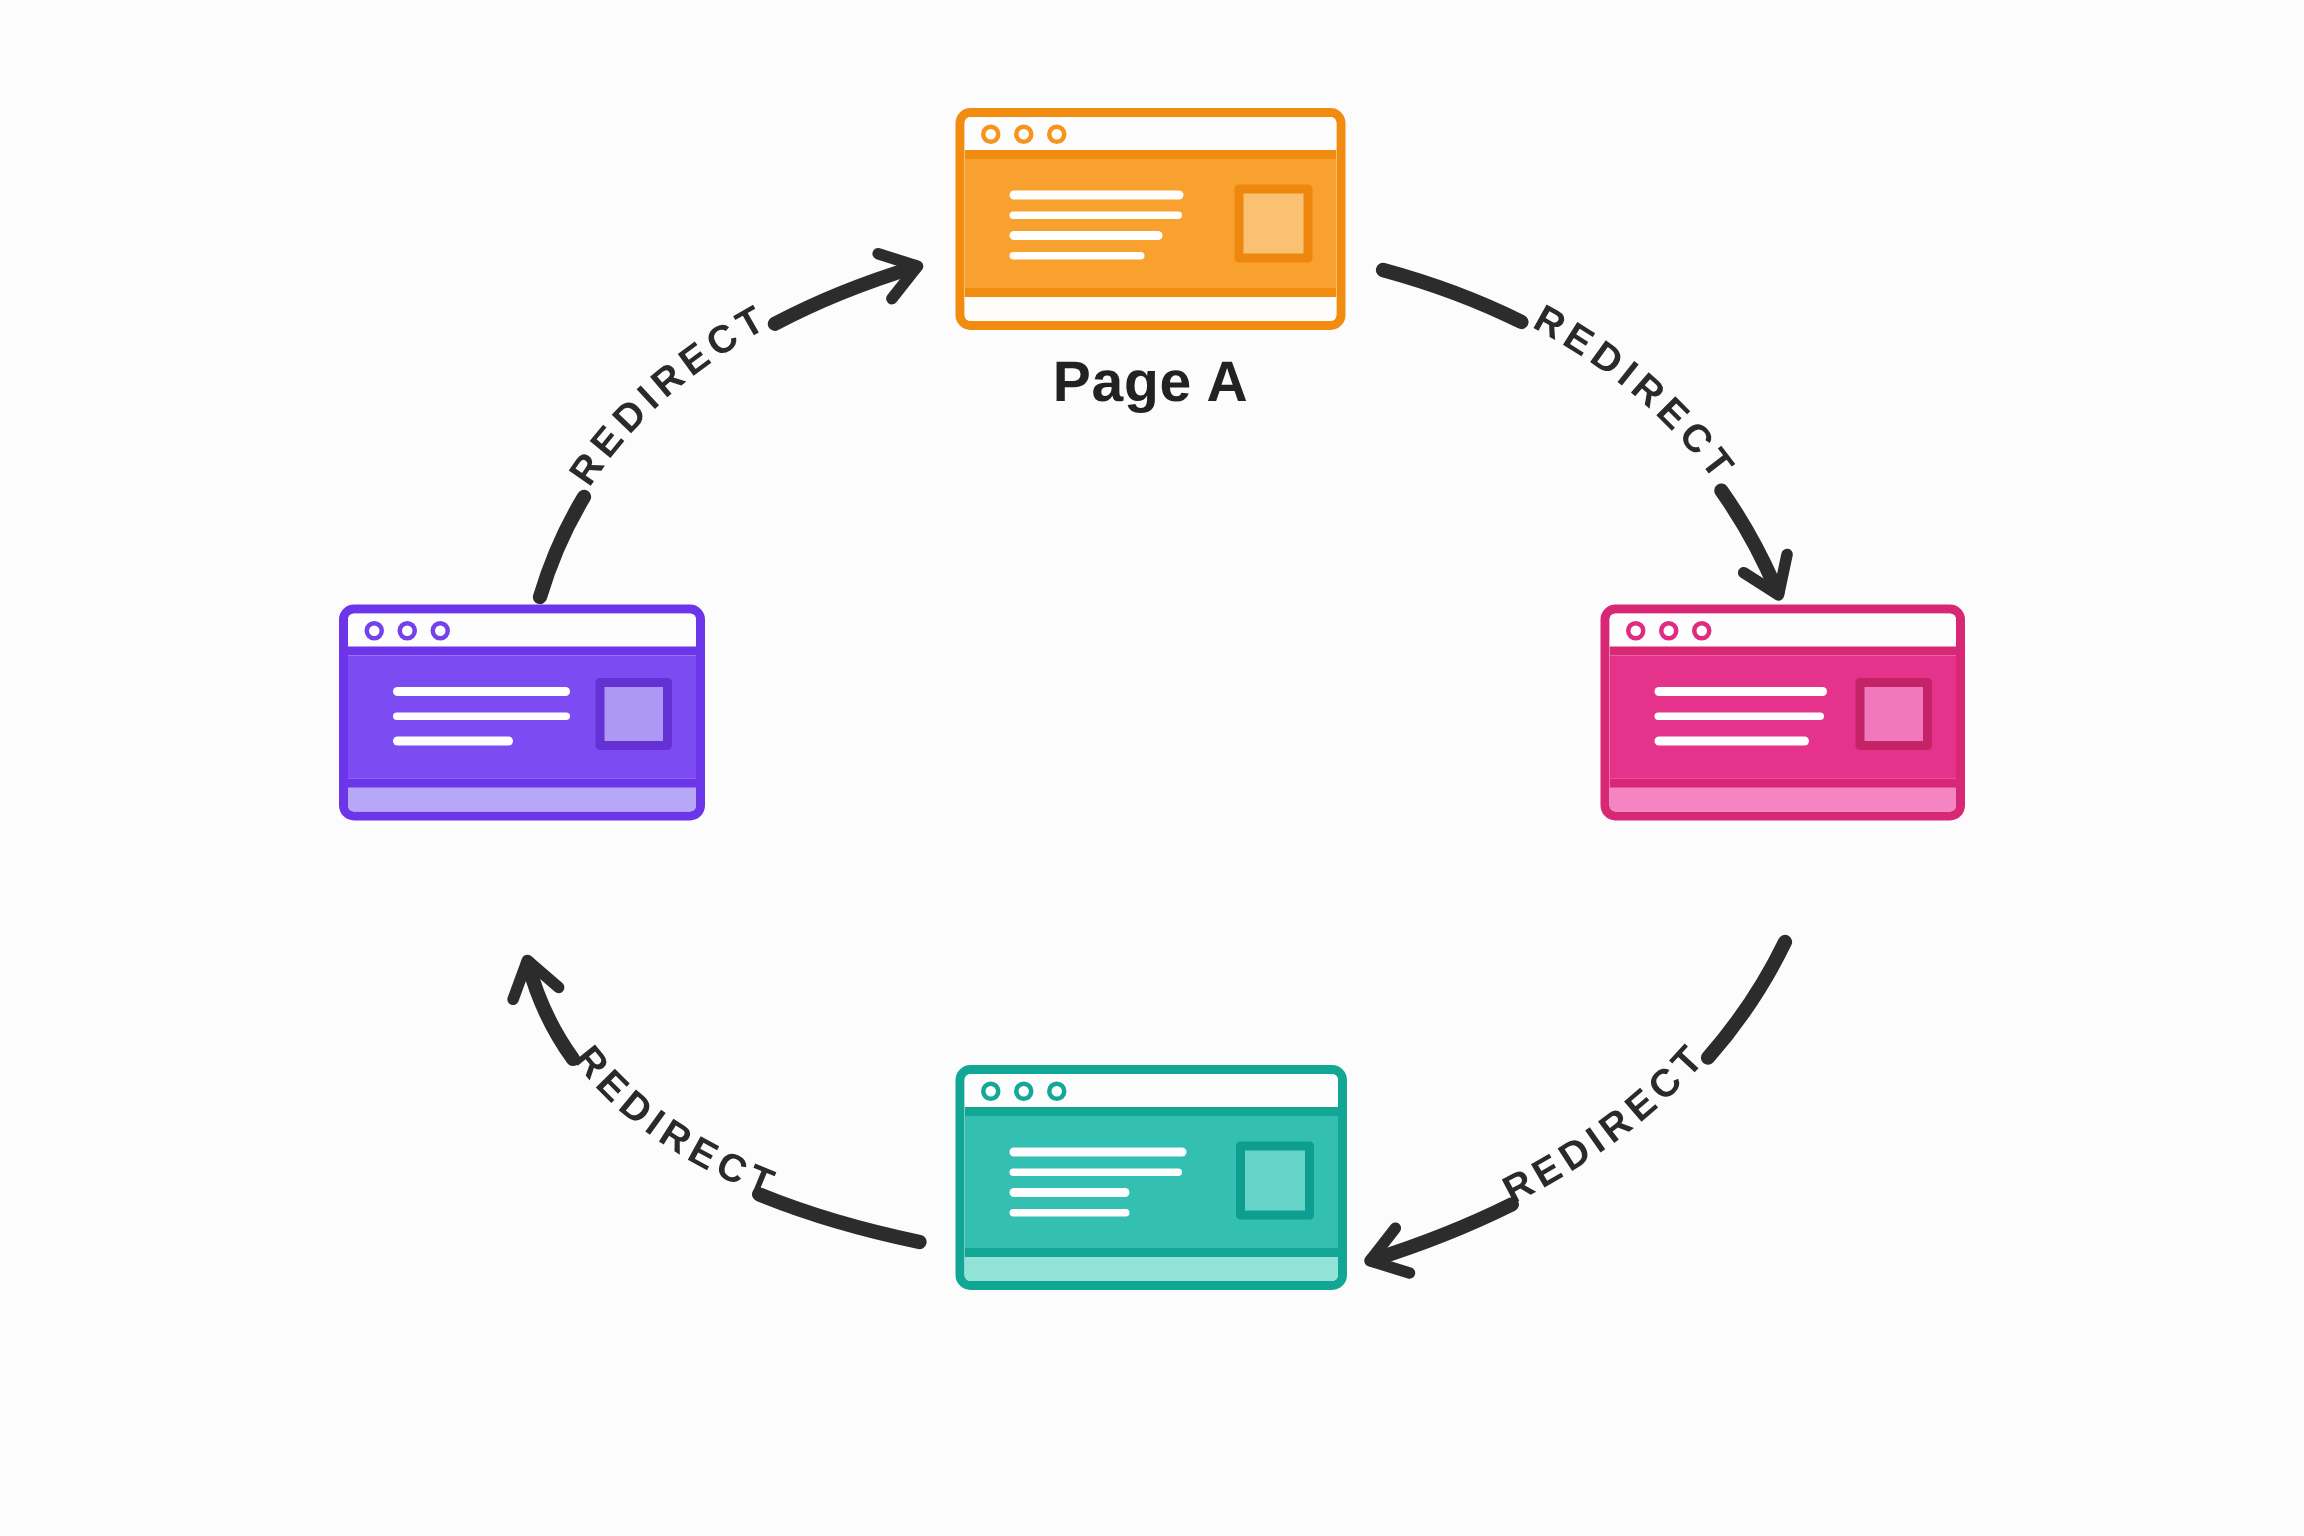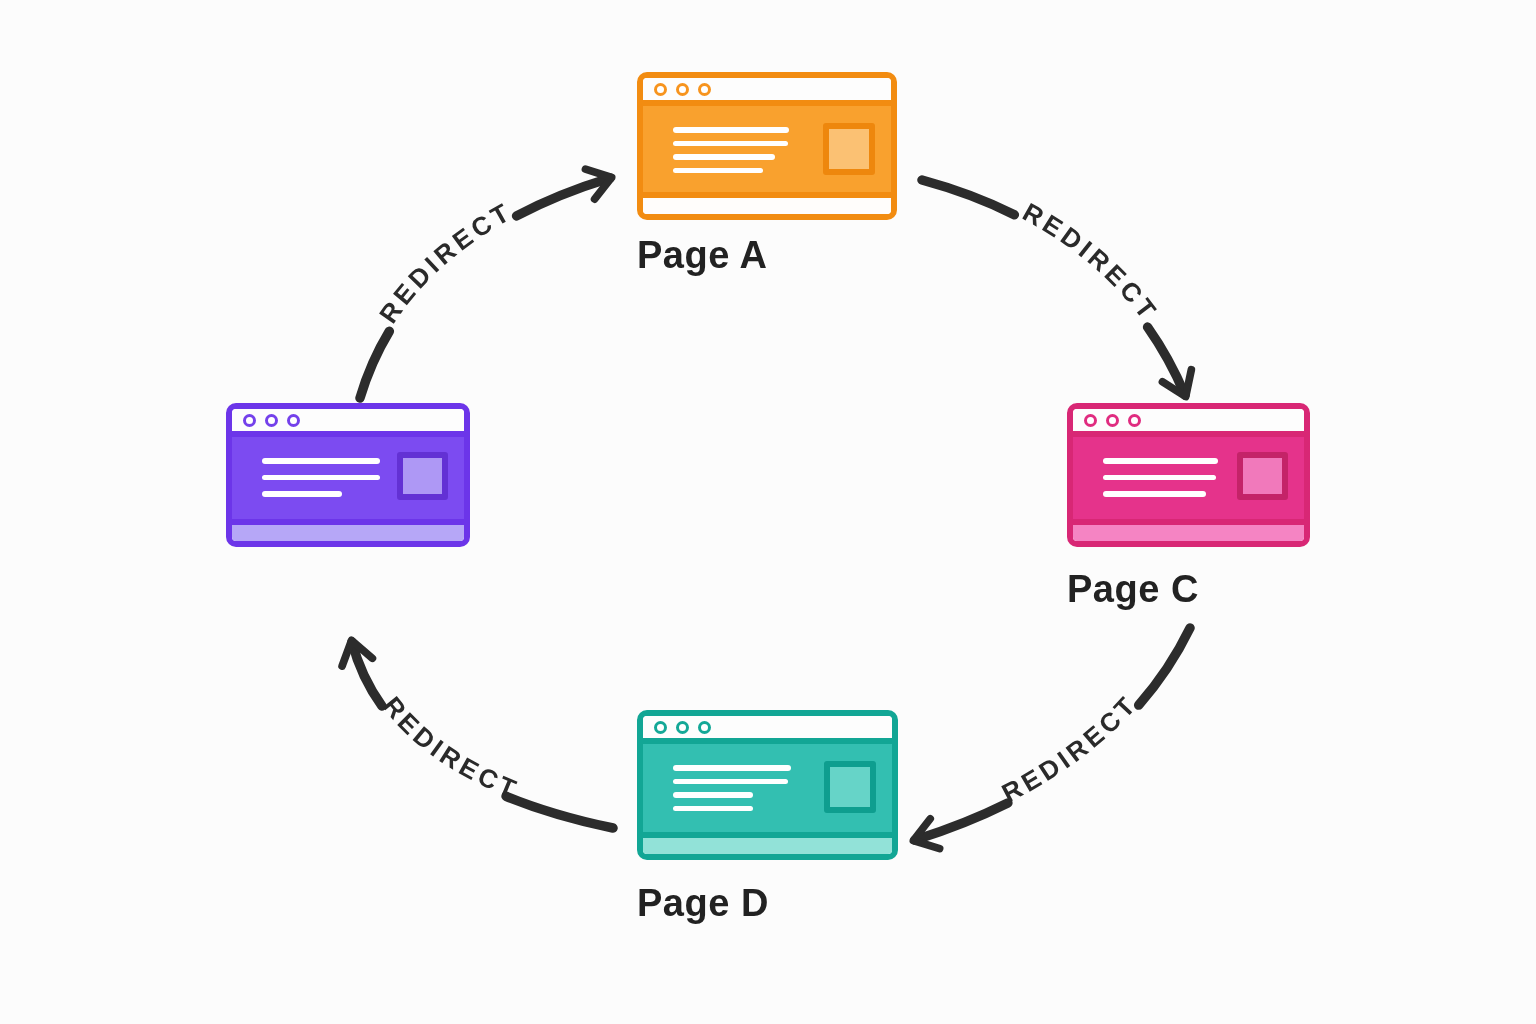--- a/index.html
+++ b/index.html
@@ -82,21 +82,21 @@
     border-radius: 3px;
   }
   .win-side .square { width: 51px; height: 48px; top: 15px; }
   .footer {
     flex: 0 0 16px;
     background: var(--footer);
     border-top: 6px solid var(--border);
   }
   .page-label {
     position: absolute;
-    text-align: left;
+    text-align: center;
     font-size: 38px;
     font-weight: 600;
     color: #222222;
     letter-spacing: 0.5px;
   }
 </style>
 </head>
 <body>
 
 <div id="stage">
@@ -177,34 +177,32 @@
     <div class="win-body">
       <div class="lines">
           <div class="line" style="width: 115px;"></div>
           <div class="line" style="width: 113px;"></div>
           <div class="line" style="width: 103px;"></div>
         </div>
       <div class="square"></div>
     </div>
     <div class="footer"></div>
   </div>
-  <div class="page-label" style="left:1067px; top:568px; width:243px">Page C</div>
 
   <div class="window win-top" style="left: 637px; top: 710px; width: 261px; height: 150px; --border: #12A695; --body: #33BFB1; --dot: #14A897; --sqFill: #66D4C8; --sqBorder: #0E9E8F; --footer: #92E2D8;">
     <div class="titlebar">
       <span class="dot"></span>
       <span class="dot"></span>
       <span class="dot"></span>
     </div>
     <div class="win-body">
       <div class="lines">
           <div class="line" style="width: 118px;"></div>
           <div class="line" style="width: 115px;"></div>
           <div class="line" style="width: 80px;"></div>
           <div class="line" style="width: 80px;"></div>
         </div>
       <div class="square"></div>
     </div>
     <div class="footer"></div>
   </div>
-  <div class="page-label" style="left:637px; top:882px; width:261px">Page D</div>
 
 </div>
 
 </body></html>

